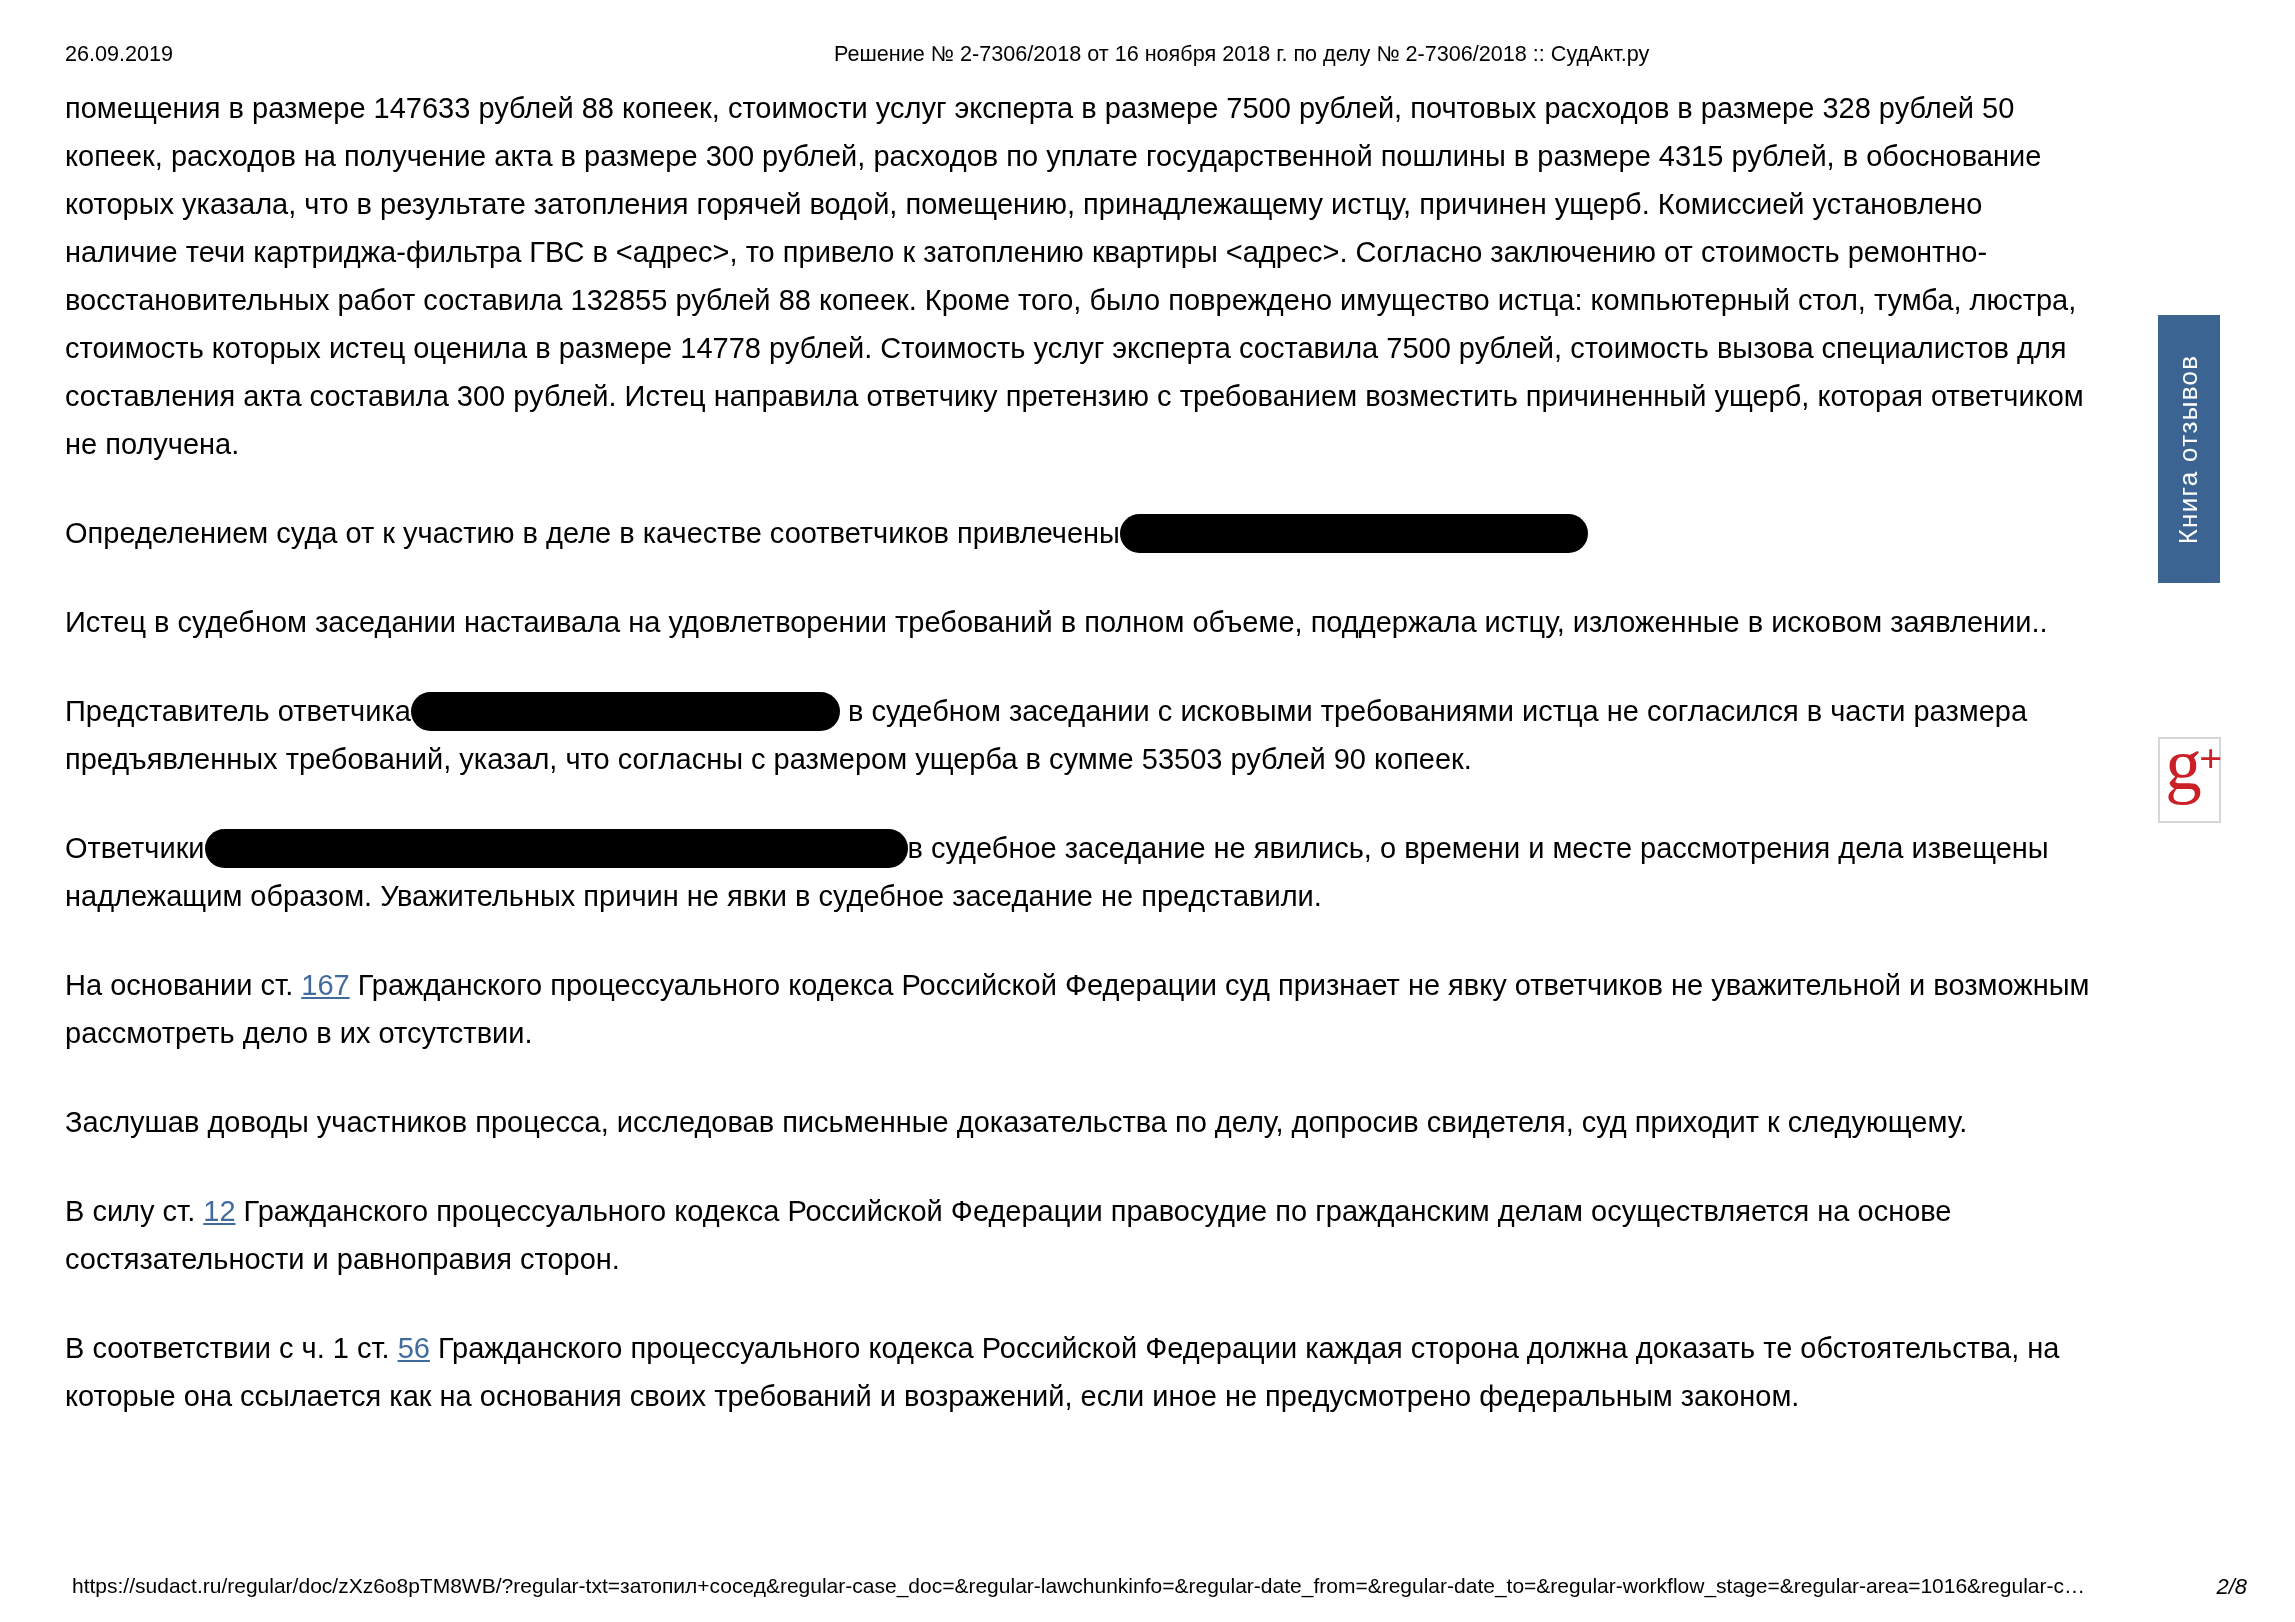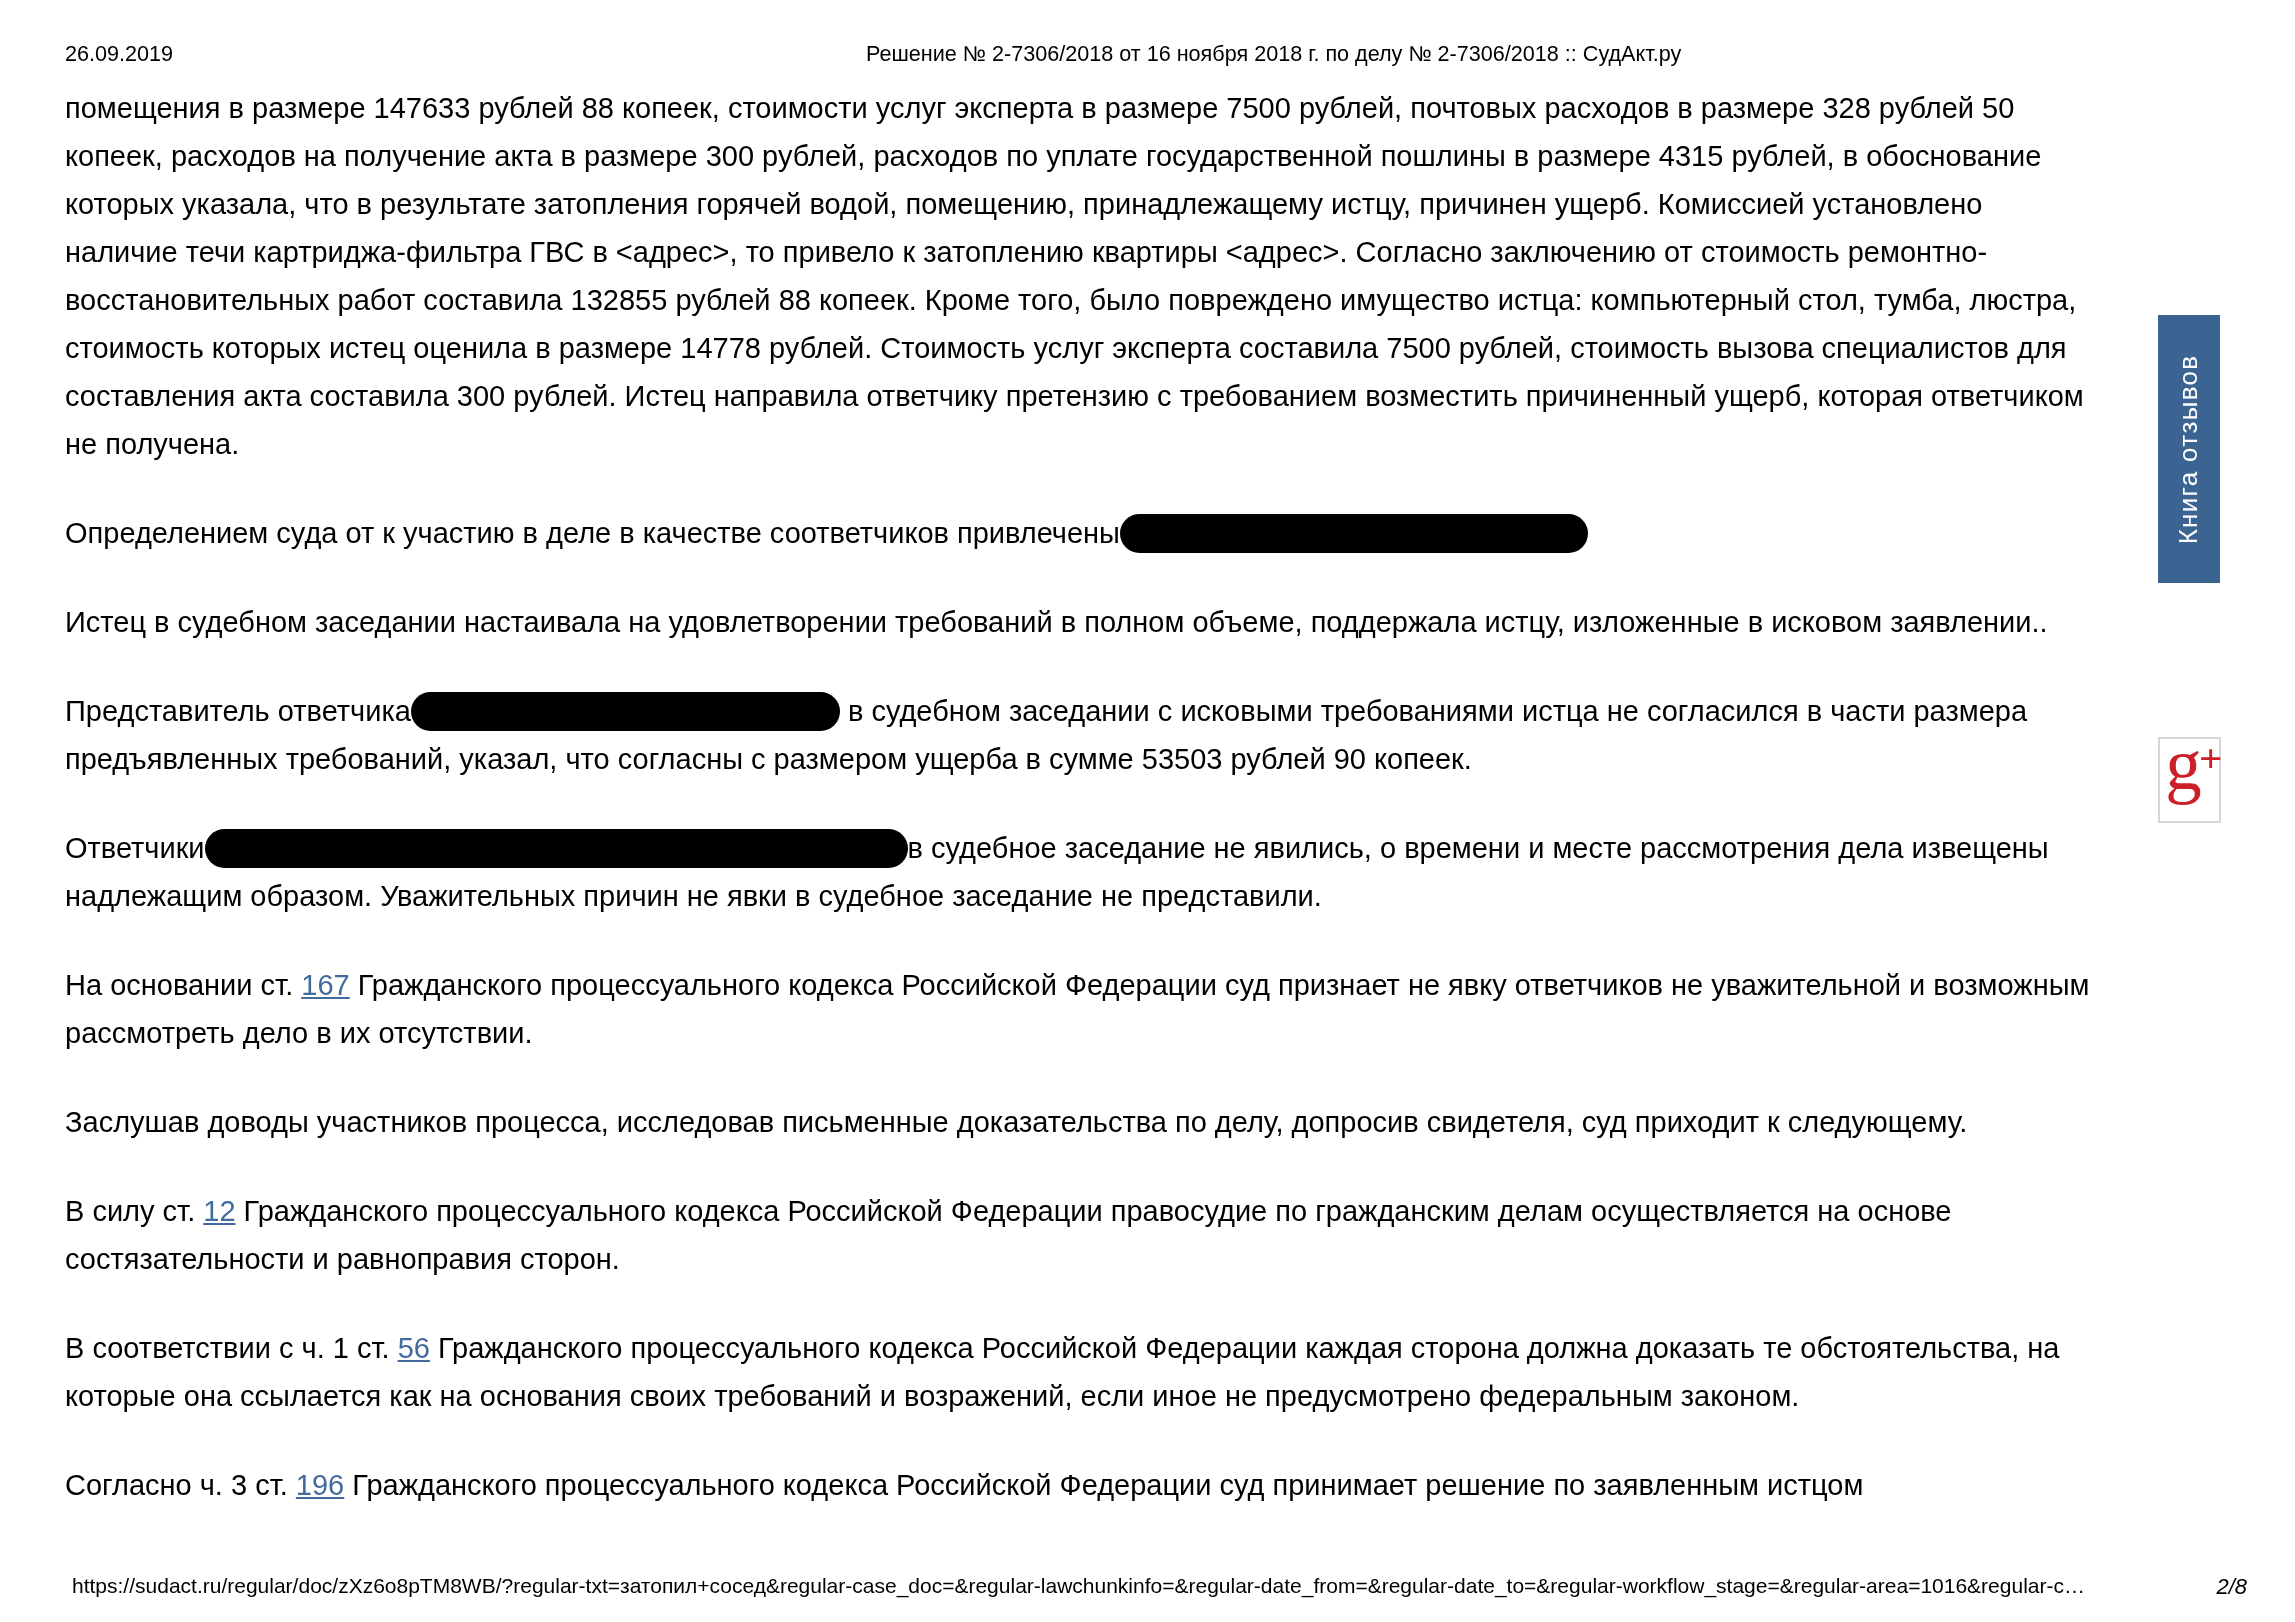--- a/index.html
+++ b/index.html
@@ -19,21 +19,20 @@
     left: 65px;
     font-size: 21.6px;
     white-space: nowrap;
   }
   .header-title {
     position: absolute;
     top: 41px;
     left: 834px;
     font-size: 21.6px;
     white-space: nowrap;
-    margin-left: 32px;
   }
   .doc {
     position: absolute;
     top: 84px;
     left: 65px;
     width: 2038px;
     font-size: 29px;
     line-height: 48px;
   }
   .para { margin: 0 0 41px 0; }
@@ -124,21 +123,20 @@
   <div class="doc">
       <p class="para"><span>помещения в размере 147633 рублей 88 копеек, стоимости услуг эксперта в размере 7500 рублей, почтовых расходов в размере 328 рублей 50 копеек, расходов на получение акта в размере 300 рублей, расходов по уплате государственной пошлины в размере 4315 рублей, в обоснование которых указала, что в результате затопления горячей водой, помещению, принадлежащему истцу, причинен ущерб. Комиссией установлено наличие течи картриджа-фильтра ГВС в &lt;адрес&gt;, то привело к затоплению квартиры &lt;адрес&gt;. Согласно заключению от стоимость ремонтно-восстановительных работ составила 132855 рублей 88 копеек. Кроме того, было повреждено имущество истца: компьютерный стол, тумба, люстра, стоимость которых истец оценила в размере 14778 рублей. Стоимость услуг эксперта составила 7500 рублей, стоимость вызова специалистов для составления акта составила 300 рублей. Истец направила ответчику претензию с требованием возместить причиненный ущерб, которая ответчиком не получена.</span></p>
       <p class="para"><span>Определением суда от к участию в деле в качестве соответчиков привлечены</span><span class="redaction" style="width: 468px;"></span></p>
       <p class="para"><span>Истец в судебном заседании настаивала на удовлетворении требований в полном объеме, поддержала истцу, изложенные в исковом заявлении..</span></p>
       <p class="para"><span>Представитель ответчика</span><span class="redaction" style="width: 429px;"></span><span> в судебном заседании с исковыми требованиями истца не согласился в части размера предъявленных требований, указал, что согласны с размером ущерба в сумме 53503 рублей 90 копеек.</span></p>
       <p class="para"><span>Ответчики</span><span class="redaction" style="width: 703px;"></span><span>в судебное заседание не явились, о времени и месте рассмотрения дела извещены надлежащим образом. Уважительных причин не явки в судебное заседание не представили.</span></p>
       <p class="para"><span>На основании ст. </span><a class="statute-link">167</a><span> Гражданского процессуального кодекса Российской Федерации суд признает не явку ответчиков не уважительной и возможным рассмотреть дело в их отсутствии.</span></p>
       <p class="para"><span>Заслушав доводы участников процесса, исследовав письменные доказательства по делу, допросив свидетеля, суд приходит к следующему.</span></p>
       <p class="para"><span>В силу ст. </span><a class="statute-link">12</a><span> Гражданского процессуального кодекса Российской Федерации правосудие по гражданским делам осуществляется на основе состязательности и равноправия сторон.</span></p>
       <p class="para"><span>В соответствии с ч. 1 ст. </span><a class="statute-link">56</a><span> Гражданского процессуального кодекса Российской Федерации каждая сторона должна доказать те обстоятельства, на которые она ссылается как на основания своих требований и возражений, если иное не предусмотрено федеральным законом.</span></p>
-      <p class="para"><span>Согласно ч. 3 ст. </span><a class="statute-link">196</a><span> Гражданского процессуального кодекса Российской Федерации суд принимает решение по заявленным истцом</span></p>
     </div>
 
   <div class="feedback-banner">
     <span class="banner-label">Книга отзывов</span>
   </div>
 
   <div class="gplus">
     <span class="g">g</span>
     <span class="plus">+</span>
   </div>

